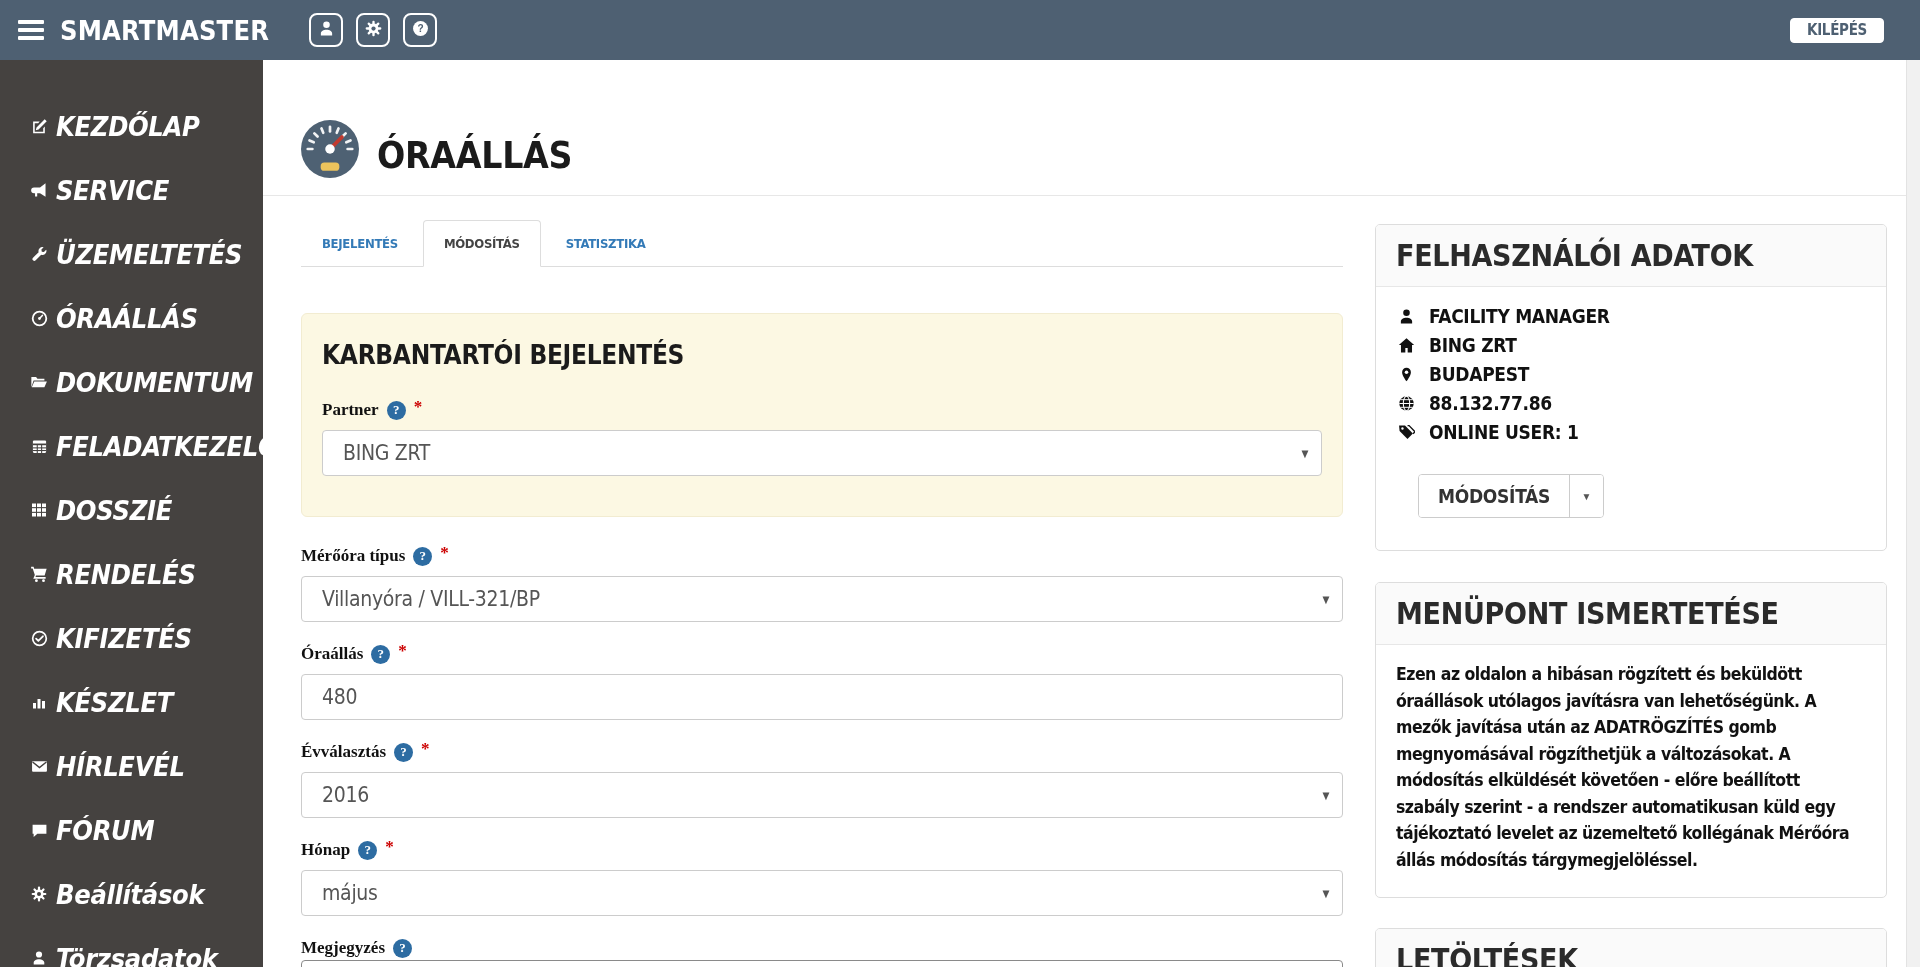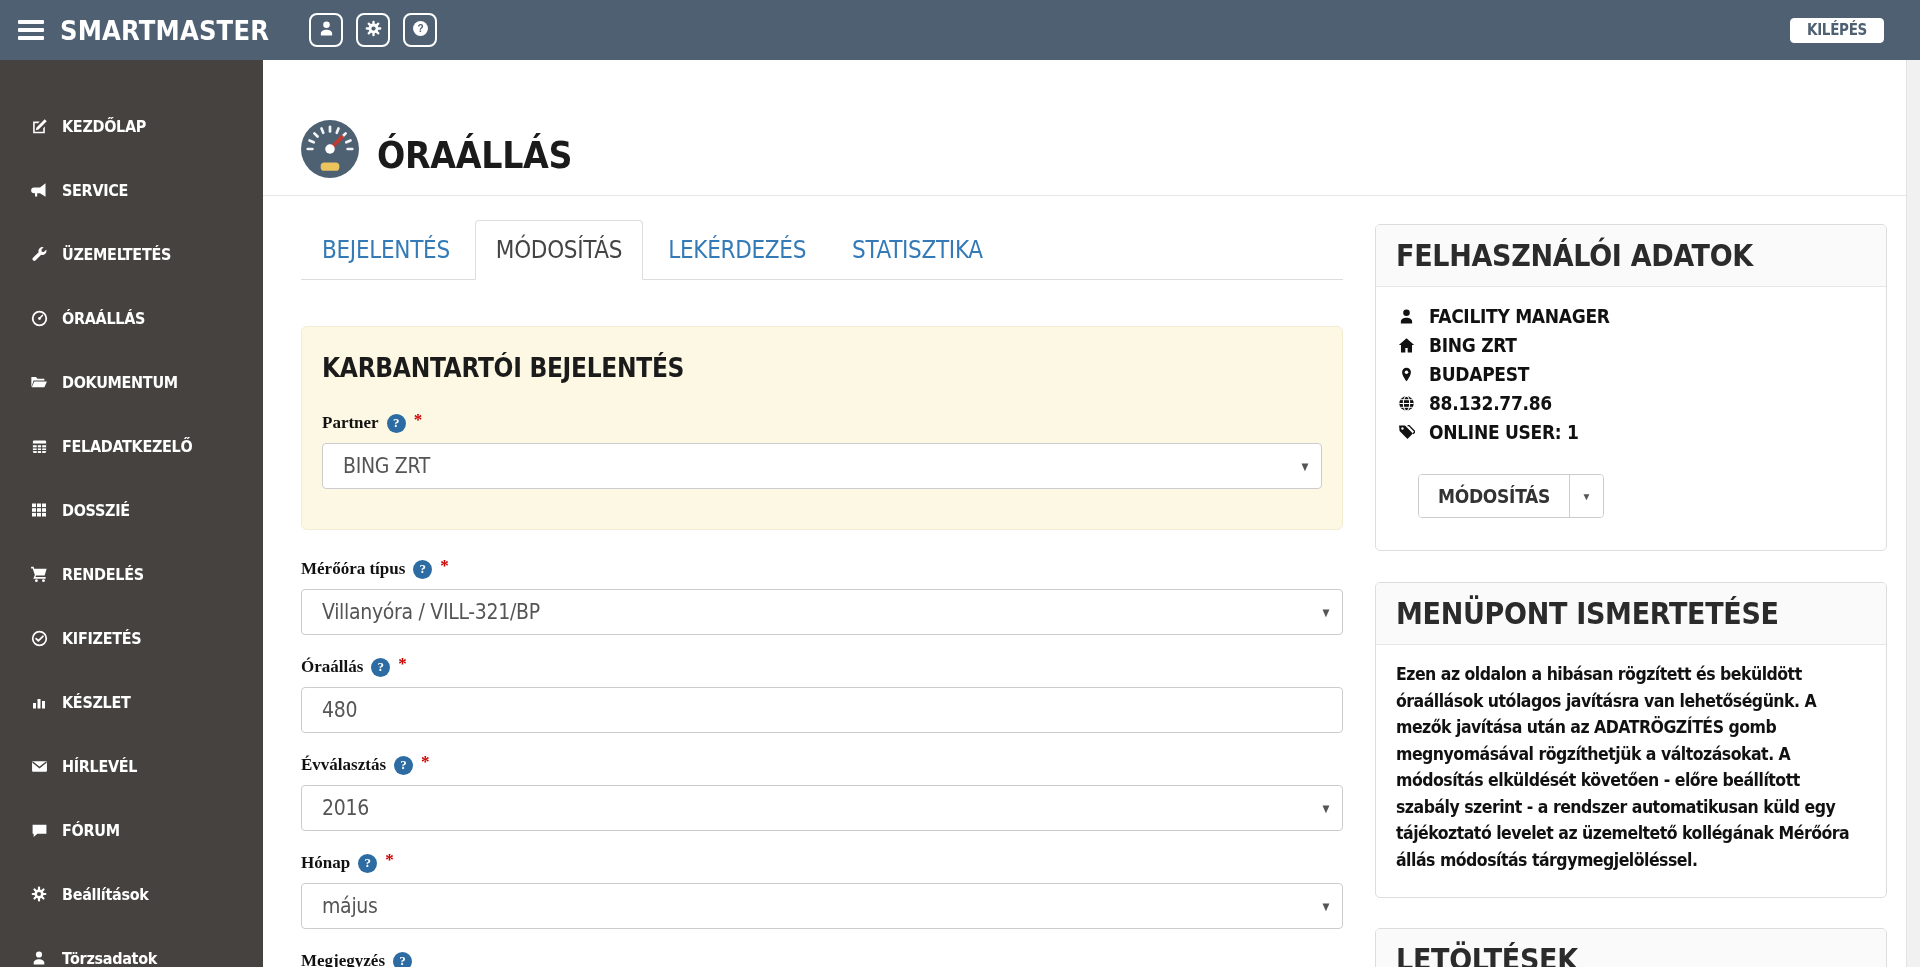--- a/index.html
+++ b/index.html
@@ -20,34 +20,34 @@
   .logout { margin-left: auto; margin-right: 36px; height: 25px; padding: 0 16px;
     background: #fff; color: #4e6072; border: 1px solid #fff; border-radius: 4px;
     font-weight: 700; font-size: 15px; cursor: pointer; }
 
   
   .layout { display: flex; height: 907px; }
   .sidebar { width: 263px; background: #454240; padding-top: 34px; flex: none; overflow: hidden; }
   .side-item { display: flex; align-items: center; height: 64px; padding-left: 26px;
     color: #fff; text-decoration: none; cursor: pointer; }
   .sicon { width: 26px; display: flex; justify-content: center; flex: none; }
-  .slabel { margin-left: 10px; font-weight: 700; font-size: 16px; }
+  .slabel { margin-left: 4px; font-weight: 700; font-size: 27px; font-style: italic; }
 
   .content { flex: 1; background: #fff; position: relative; }
   .page-header { height: 136px; display: flex; align-items: flex-end;
     padding: 0 0 13px 38px; border-bottom: 1px solid #e7e7e7; }
   .page-title { font-weight: 700; font-size: 37px; color: #1b1b1b; margin-left: 18px; line-height: 52px; }
 
   .cols { display: flex; padding-left: 38px; }
   .main-col { width: 1042px; flex: none; }
   .right-col { width: 512px; flex: none; margin-left: 32px; padding-top: 28px; }
 
   
   .tabs { display: flex; list-style: none; border-bottom: 1px solid #ddd; margin-top: 24px; }
-  .tab { padding: 15px 20px; font-weight: 400; font-size: 24px; color: #337ab7; cursor: pointer;
+  .tab { padding: 15px 20px; font-weight: 700; font-size: 13px; color: #337ab7; cursor: pointer;
     border: 1px solid transparent; border-radius: 4px 4px 0 0; margin-bottom: -1px; margin-right: 4px; }
   .tab.active { color: #444; background: #fff; border-color: #ddd #ddd #fff #ddd; }
 
   
   .warn-panel { margin-top: 46px; background: #fcf8e3; border: 1px solid #f2ecd1;
     border-radius: 6px; padding: 26px 20px 40px 20px; }
   .section-title { font-weight: 700; font-size: 26px; color: #1b1b1b; }
   .field { margin-bottom: 22px; }
   .warn-panel .field { margin: 30px 0 0 0; }
   .flabel { display: flex; align-items: center; gap: 8px; font-weight: 700; font-size: 17px;
@@ -296,21 +296,20 @@
       </span>
       <h1 class="page-title cond">ÓRAÁLLÁS</h1>
     </div>
 
     <div class="cols">
 
       <section class="main-col">
         <ul class="tabs">
           <li class="tab cond">BEJELENTÉS</li>
           <li class="tab active cond">MÓDOSÍTÁS</li>
-          <li class="tab cond">LEKÉRDEZÉS</li>
           <li class="tab cond">STATISZTIKA</li>
         </ul>
 
         <div class="warn-panel">
           <h2 class="section-title cond">KARBANTARTÓI BEJELENTÉS</h2>
           <div class="field">
             <div class="flabel">
               <span>Partner</span>
               <span class="help-badge">?</span>
               <span class="req">*</span>

